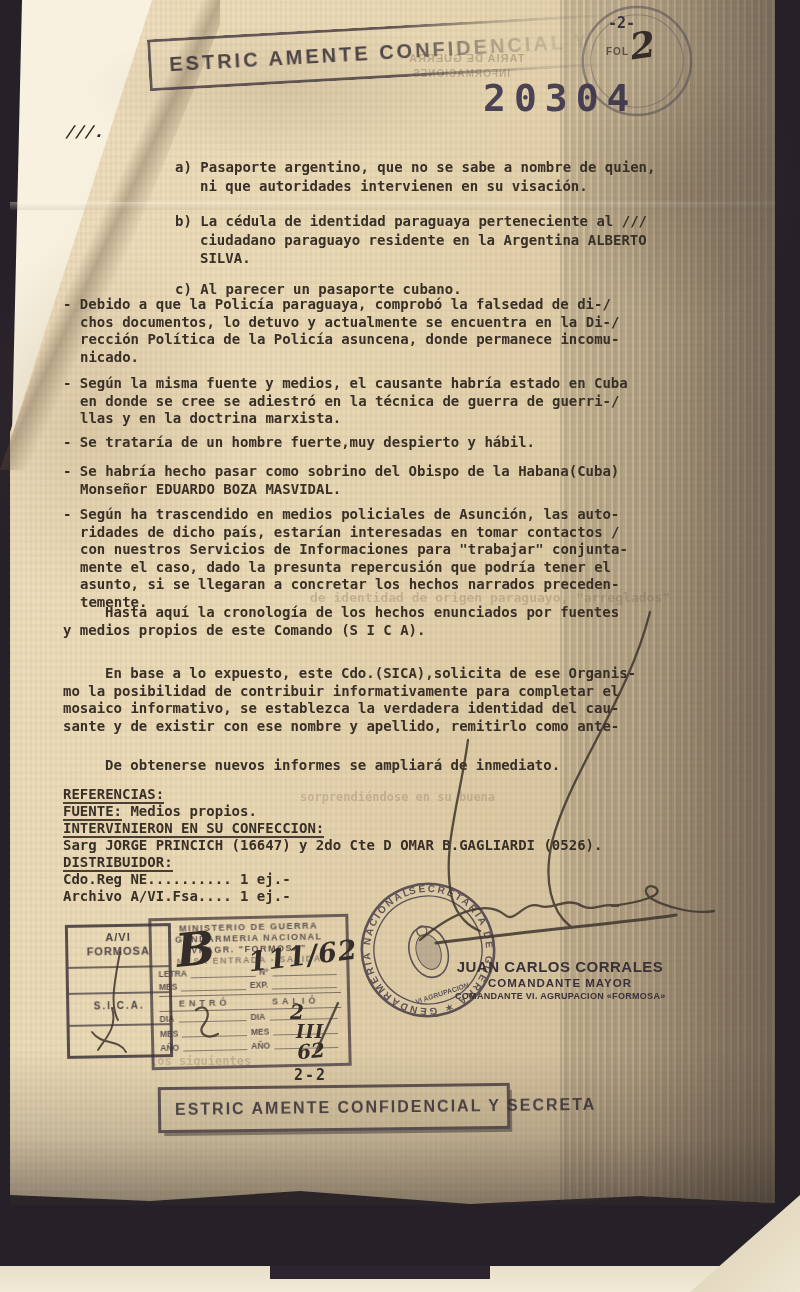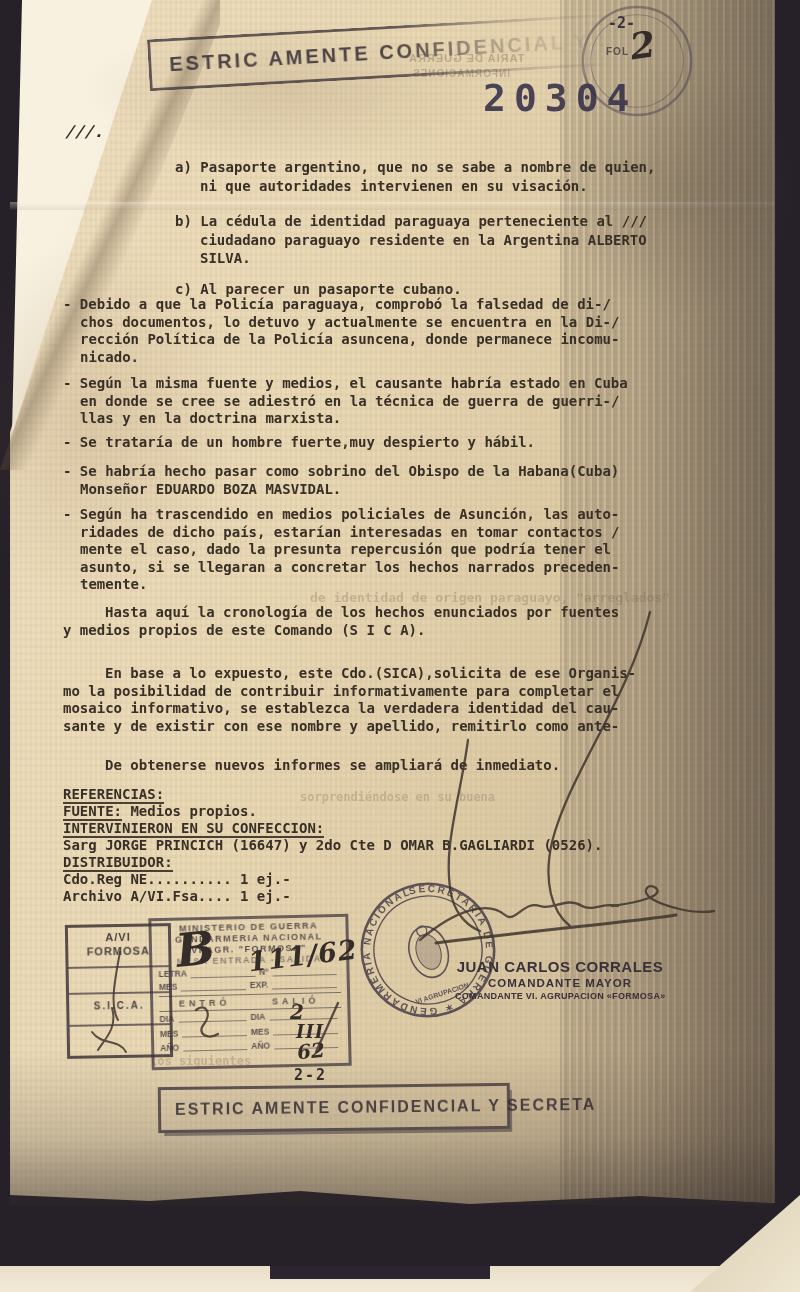--- a/index.html
+++ b/index.html
@@ -192,20 +192,21 @@
 <div class="tw" style="left:63px;top:434px;">
   <div class="ln">- Se trataría de un hombre fuerte,muy despierto y hábil.</div>
 </div>
 <div class="tw" style="left:63px;top:463px;">
   <div class="ln">- Se habría hecho pasar como sobrino del Obispo de la Habana(Cuba)</div>
   <div class="ln i17">Monseñor EDUARDO BOZA MASVIDAL.</div>
 </div>
 <div class="tw" style="left:63px;top:506px;">
   <div class="ln">- Según ha trascendido en medios policiales de Asunción, las auto-</div>
   <div class="ln i17">ridades de dicho país, estarían interesadas en tomar contactos /</div>
+  <div class="ln i17">con nuestros Servicios de Informaciones para "trabajar" conjunta-</div>
   <div class="ln i17">mente el caso, dado la presunta repercusión que podría tener el</div>
   <div class="ln i17">asunto, si se llegaran a concretar los hechos narrados preceden-</div>
   <div class="ln i17">temente.</div>
 </div>
 <div class="tw" style="left:63px;top:604px;">
   <div class="ln i42">Hasta aquí la cronología de los hechos enunciados por fuentes</div>
   <div class="ln">y medios propios de este Comando (S I C A).</div>
 </div>
 <div class="tw" style="left:63px;top:665px;">
   <div class="ln i42">En base a lo expuesto, este Cdo.(SICA),solicita de ese Organis-</div>

